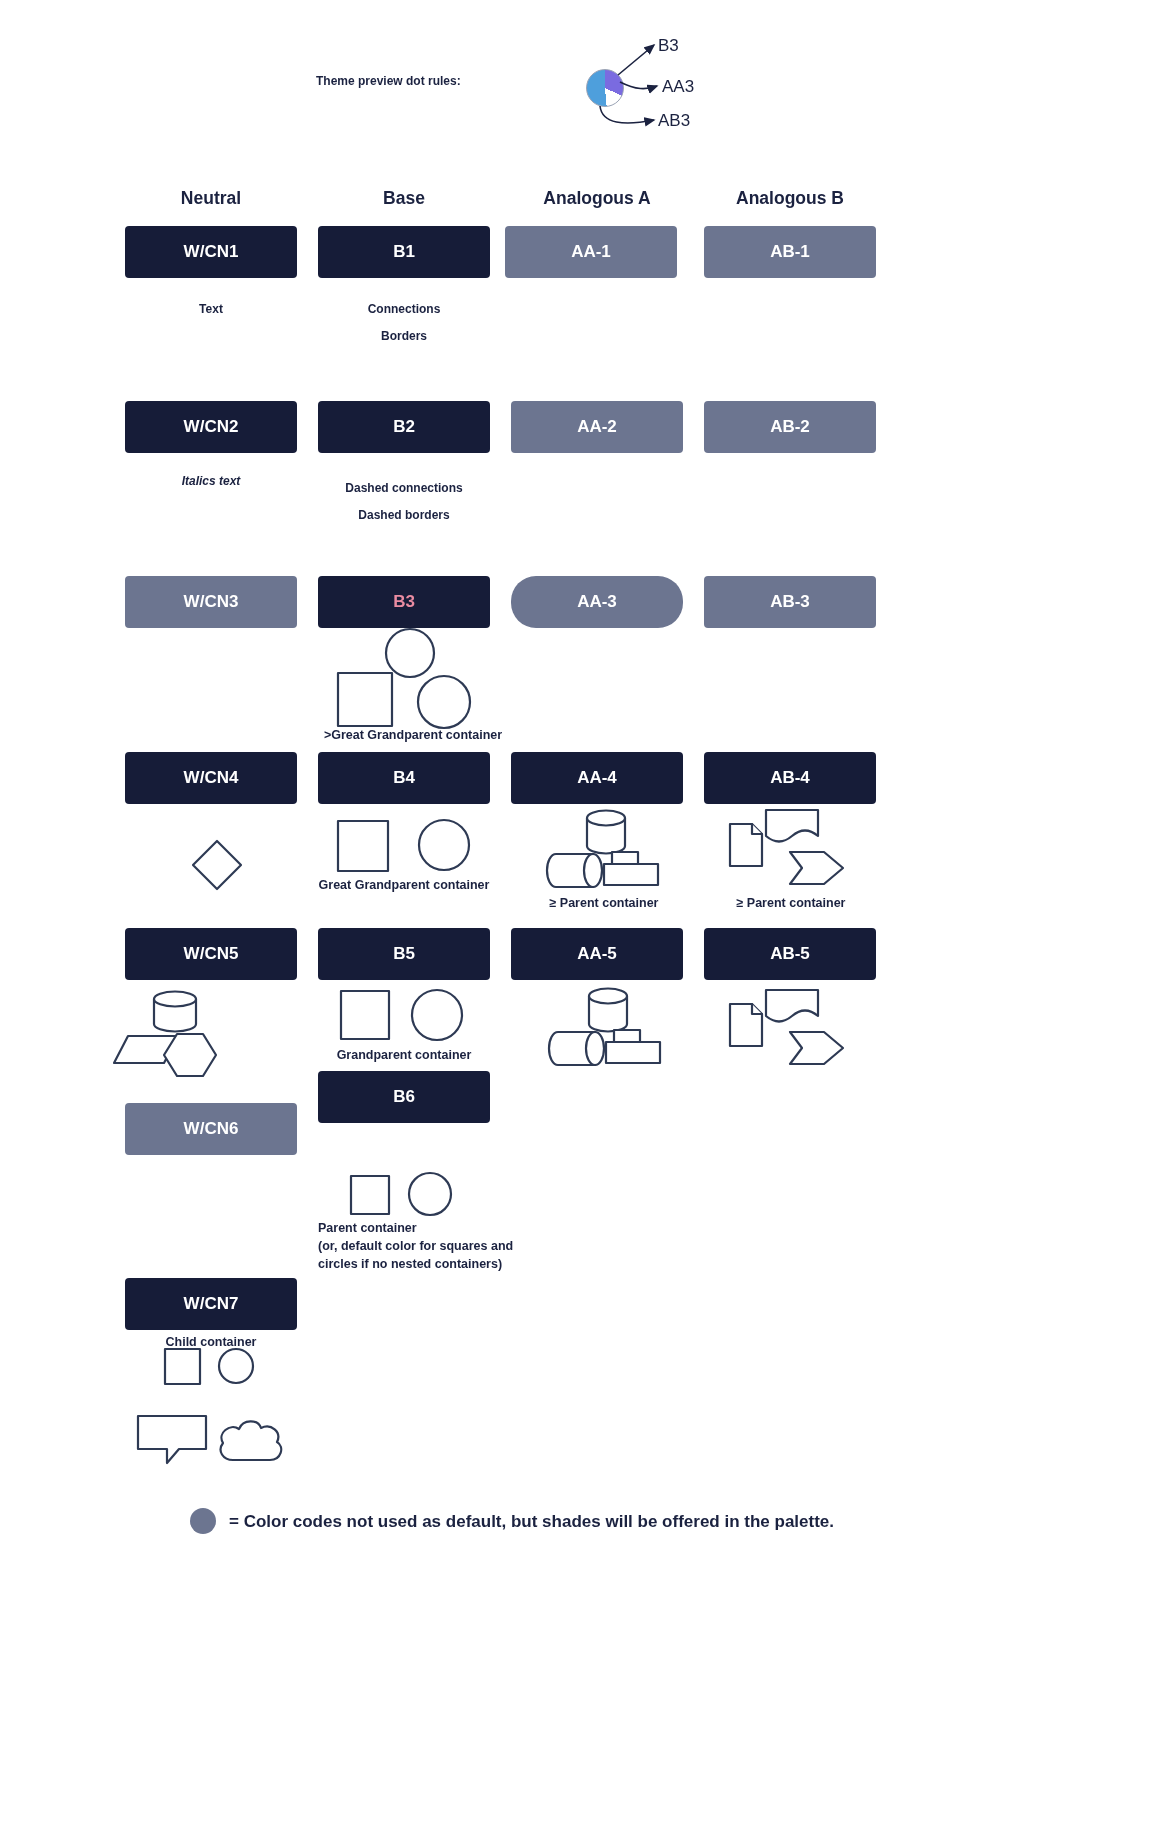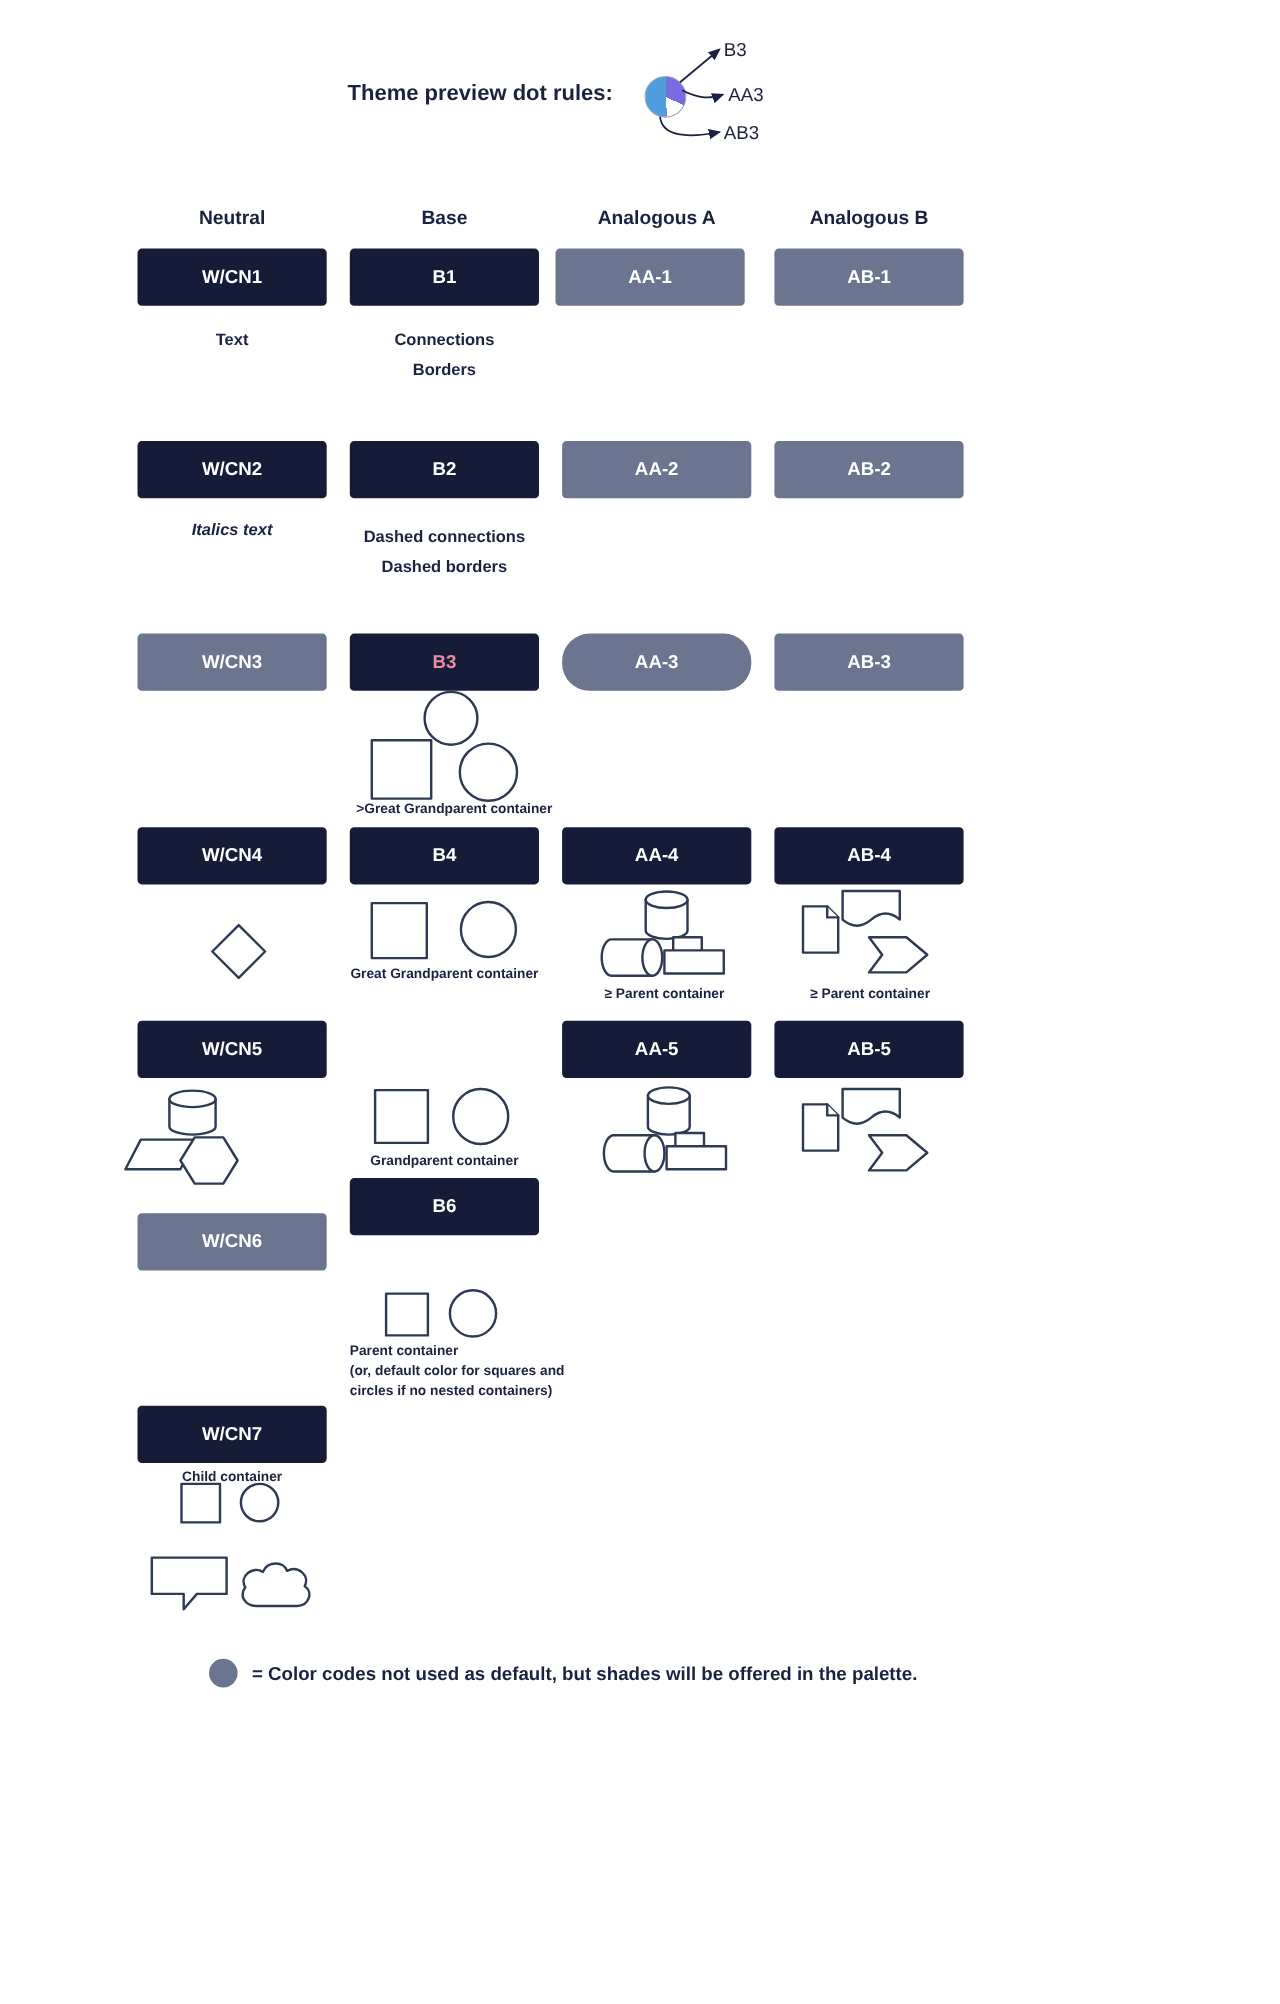--- a/index.html
+++ b/index.html
@@ -1,35 +1,35 @@
 <!DOCTYPE html>
 <html style="--dark: #161C38; --gray: #6C7590; --text: #1B2240; --outline: #2E3A54; --dot-blue: #4E9FDC; --dot-purple: #7A6BE0; --legend-dot: #6C7590;"><head>
 <meta charset="utf-8">
 <style>
   * { margin:0; padding:0; box-sizing:border-box; }
   html,body { background:#ffffff; }
   body { font-family:"Liberation Sans", sans-serif; color:var(--text,#1B2240); }
   .canvas { position:relative; width:1164px; height:1822px; background:#fff; overflow:hidden; }
 
-  .page-title { position:absolute; left:316px; top:74px; font-size:20px; font-weight:600; }
+  .page-title { position:absolute; left:316px; top:74px; font-size:12px; font-weight:600; }
   .dot { position:absolute; left:586px; top:69px; width:38px; height:38px; border-radius:50%;
          border:1px solid #9aa3b5;
          background:conic-gradient(var(--dot-purple,#7A6BE0) 0 115deg, #ffffff 115deg 175deg, var(--dot-blue,#4E9FDC) 175deg 360deg); }
   .dot-label { position:absolute; font-size:17px; font-weight:400; }
 
   .colhead { position:absolute; width:172px; text-align:center; font-size:17.5px; font-weight:700; }
 
   .swatch { position:absolute; width:172px; height:52px; border-radius:4px;
             display:flex; align-items:center; justify-content:center;
             font-size:17px; font-weight:700; color:#ffffff; }
   .swatch.dark { background:var(--dark,#161C38); }
   .swatch.gray { background:var(--gray,#6C7590); }
 
   .note { position:absolute; font-weight:700; color:var(--text,#1B2240); }
-  .note.big { font-size:15px; line-height:27px; }
+  .note.big { font-size:12px; line-height:27px; }
   .note.small { font-size:12.5px; line-height:18px; }
   .center { text-align:center; }
   .italic { font-style:italic; }
 
   svg { display:block; position:absolute; overflow:visible; }
   .shape { fill:#ffffff; stroke:var(--outline,#2E3A54); stroke-width:2.2; stroke-linejoin:round; stroke-linecap:round; }
   .arrow { fill:none; stroke:var(--text,#1B2240); stroke-width:1.6; }
 
   .legend-dot { position:absolute; left:190px; top:1508px; width:26px; height:26px; border-radius:50%;
                 background:var(--legend-dot,#6C7590); }
@@ -156,20 +156,23 @@
     <path class="shape" d="M6 18 h22 l10 10 v32 h-32 z"></path>
     <path class="shape" fill="none" d="M28 18 v10 h10"></path>
     <path class="shape" d="M42 4 h52 v26 q-13 -11 -26 0 q-13 11 -26 0 z"></path>
     <polygon class="shape" points="66,46 100,46 119,62 100,78 66,78 78,62"></polygon>
   </svg>
   <div class="note small center" style="left:695px; top:894px; width:192px;">≥ Parent container</div>
 
   <div class="swatch dark" style="left:125px; top:928px;">
       <span>W/CN5</span>
     </div>
+  <div class="swatch dark" style="left:318px; top:928px;">
+      <span>B5</span>
+    </div>
   <div class="swatch dark" style="left:511px; top:928px;text-align:right;">
       <span>AA-5</span>
     </div>
   <div class="swatch dark" style="left:704px; top:928px;">
       <span>AB-5</span>
     </div>
 
   <svg style="left:108px; top:984px;" width="118" height="98" viewBox="0 0 118 98">
     <path class="shape" d="M46 15 v25 a21 7.5 0 0 0 42 0 v-25"></path>
     <ellipse class="shape" cx="67" cy="15" rx="21" ry="7.5"></ellipse>

